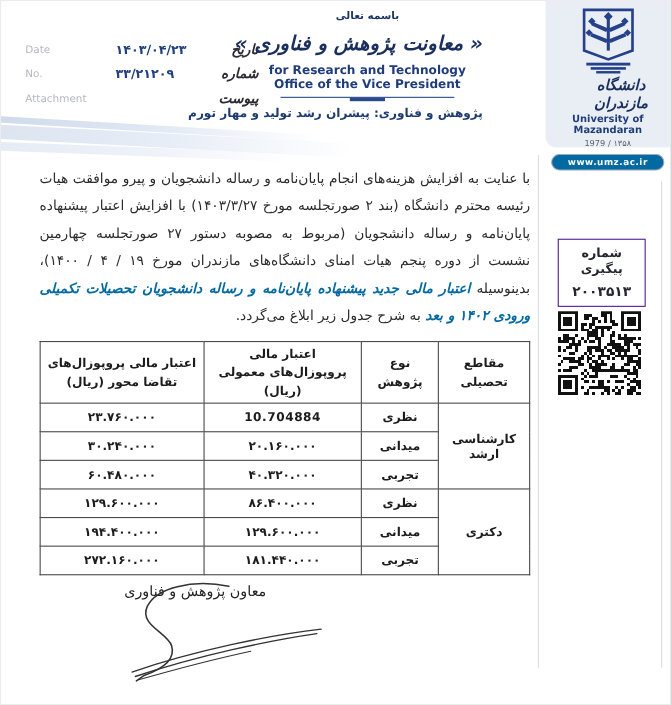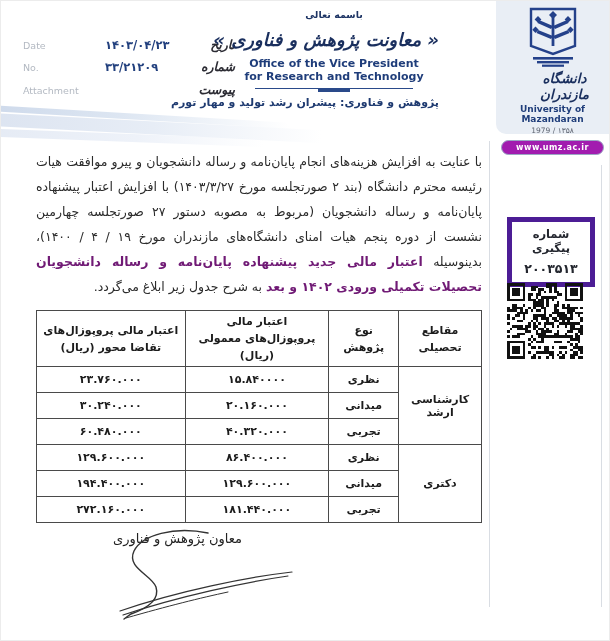--- a/index.html
+++ b/index.html
@@ -32,41 +32,41 @@
   .divider{position:relative;margin:5px auto 0;width:158px;height:1px;background:#2a4a8a;}
   .divider:after{content:"";position:absolute;left:63px;top:1px;width:32px;height:3px;background:#2a4a8a;}
   .slogan{margin-top:7px;font-size:11px;font-weight:bold;color:#1e3a70;direction:rtl;white-space:nowrap;}
 
   .logo-block{position:absolute;right:0;top:0;width:113px;height:133px;background:#e9eef5;
               border-radius:0 0 0 10px;text-align:center;}
   .logo-icon{margin-top:5px;}
   .uni-fa{font-size:13.5px;font-weight:bold;font-style:italic;color:#1a2f5e;direction:rtl;margin-top:-2px;padding-left:24px;}
   .uni-en{font-size:9px;font-weight:bold;color:#1f3d7a;margin-top:2px;}
   .uni-year{font-size:7.5px;color:#5d6370;margin-top:2px;}
-  .site-pill{display:inline-block;margin-top:4px;padding:2px 14px;background:#a21caf;border:1px solid #9aa7c3;
+  .site-pill{display:inline-block;margin-top:4px;padding:2px 14px;background:#0369a1;border:1px solid #9aa7c3;
              border-radius:8px;color:#fff;font-size:8px;font-weight:bold;letter-spacing:.5px;}
 
   
   .vrule{position:absolute;width:1px;background:#d9dde3;}
   .vr-inner{left:488px;top:140px;height:466px;}
   .vr-outer{left:600px;top:164px;height:442px;}
 
   
-  .tracking-box{position:absolute;left:506px;top:216px;width:74px;border:5px solid #4c1d95;
+  .tracking-box{position:absolute;left:506px;top:216px;width:74px;border:1px solid #4c1d95;
                 padding:5px 2px 6px;text-align:center;direction:rtl;color:#23262e;}
   .tracking-label{font-size:11.5px;font-weight:600;}
   .tracking-number{font-size:12.5px;font-weight:bold;margin-top:6px;letter-spacing:1px;}
   .qr{position:absolute;left:506px;top:282px;width:76px;height:76px;}
 
   
   .body{position:absolute;left:35px;top:148px;width:446px;direction:rtl;color:#2b2b2b;}
   .recipient{font-size:13px;font-weight:bold;color:#111;margin:0 0 26px;}
   .salutation{font-size:12.5px;margin:0 0 11px;}
   .paragraph{font-size:12.5px;line-height:25px;text-align:justify;margin:0;}
-  .paragraph b{color:#701a75;}
+  .paragraph b{color:#0369a1;font-style:italic;}
 
   table.credit{border-collapse:collapse;margin-top:11px;width:446px;direction:rtl;
                font-size:11px;color:#1c1c1c;}
   table.credit th,table.credit td{border:1px solid #4a4a4a;text-align:center;vertical-align:middle;
                padding:2px 4px;font-weight:bold;}
   table.credit{border:1.5px solid #333;}
   table.credit th{height:40px;line-height:17px;}
   table.credit td{height:21px;}
   td.num{letter-spacing:.5px;margin-top:20px;}
 
@@ -99,22 +99,22 @@
       <span class="meta-en">Attachment</span>
       <span class="meta-val"></span>
       <span class="meta-fa">پیوست</span>
     </div>
   </div>
 
   <div class="center-head">
     <div class="bismillah">باسمه تعالی</div>
     <div class="calli">« معاونت پژوهش و فناوری »</div>
     <div class="office">
+      <div>for Research and Technology</div>
       <div>Office of the Vice President</div>
-      <div>for Research and Technology</div>
     </div>
     <div class="divider"></div>
     <div class="slogan">پژوهش و فناوری: پیشران رشد تولید و مهار تورم</div>
   </div>
 
   <div class="logo-block">
     <svg class="logo-icon" width="56" height="62" viewBox="0 0 56 62" fill="none">
       <g stroke="#24418a" stroke-width="2.4" fill="none">
         <path d="M6 3 H50 V40 L28 48 L6 40 Z"></path>
       </g>
@@ -572,21 +572,21 @@
           <th>مقاطع تحصیلی</th>
           <th>نوع پژوهش</th>
           <th>اعتبار مالی پروپوزال‌های معمولی (ریال)</th>
           <th>اعتبار مالی پروپوزال‌های تقاضا محور (ریال)</th>
         </tr>
       </thead>
       <tbody>
           <tr>
             <td rowspan="3">کارشناسی ارشد</td>
             <td>نظری</td>
-            <td class="num">۱۵.۸۴۰۰۰۰</td>
+            <td class="num">10.704884</td>
             <td class="num">۲۳.۷۶۰.۰۰۰</td>
           </tr>
           <tr>
             <td>میدانی</td>
             <td class="num">۲۰.۱۶۰.۰۰۰</td>
             <td class="num">۳۰.۲۴۰.۰۰۰</td>
           </tr>
           <tr>
             <td>تجربی</td>
             <td class="num">۴۰.۳۲۰.۰۰۰</td>

